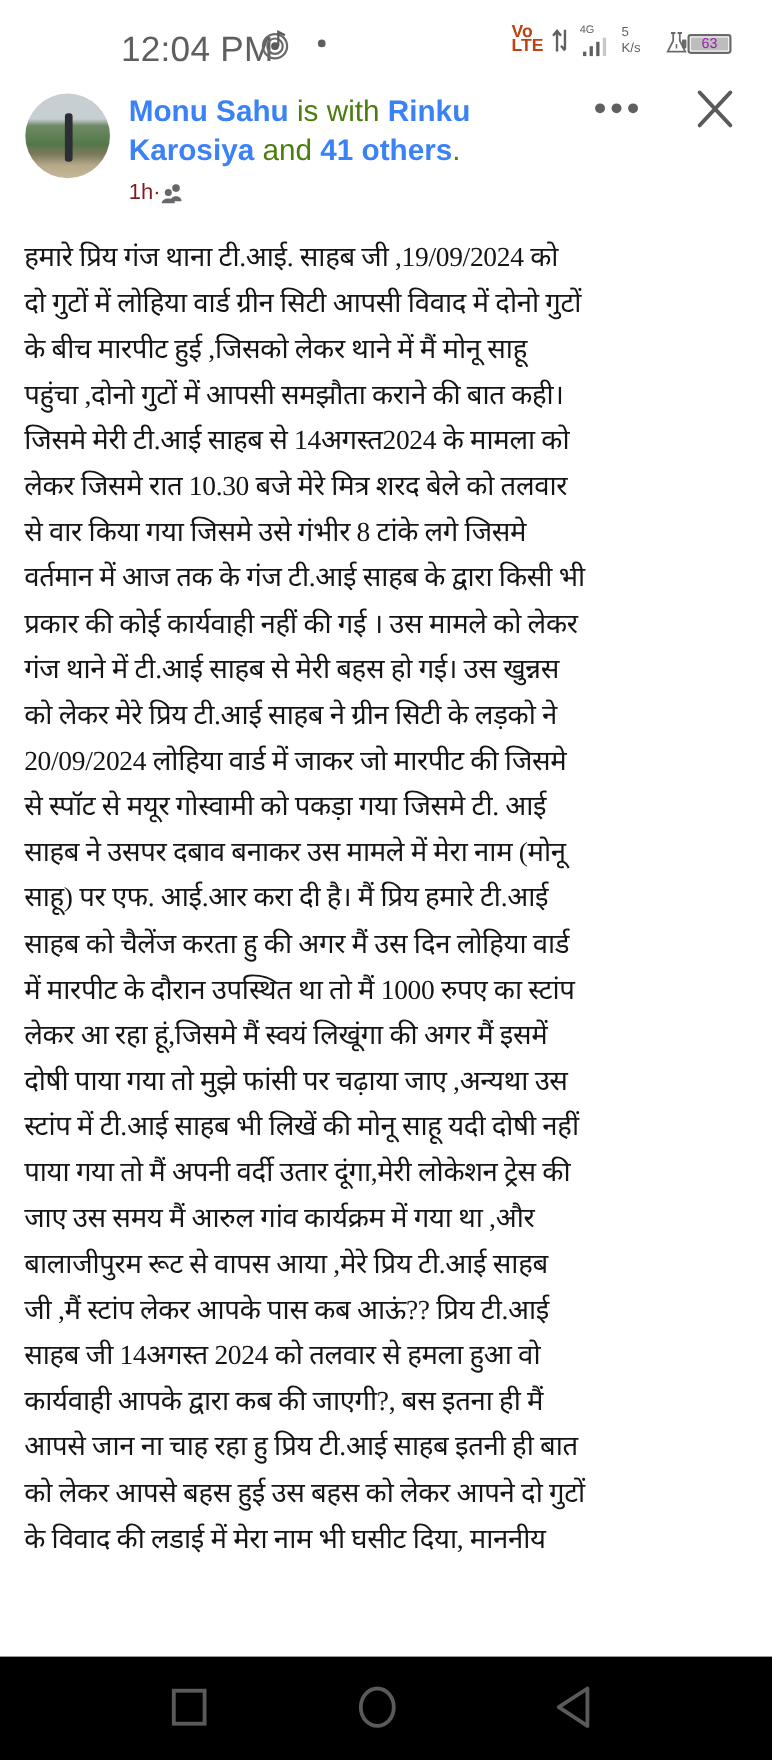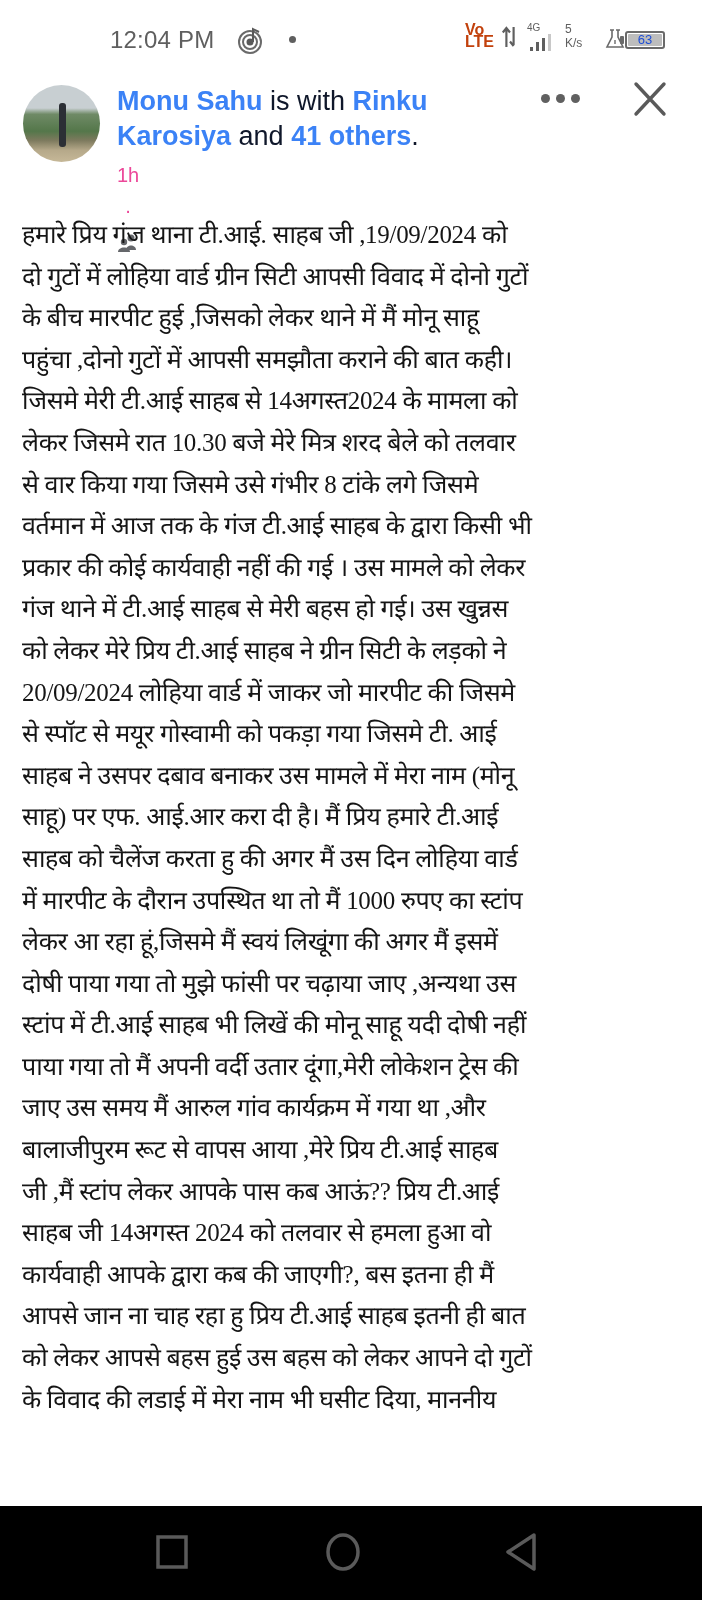--- a/index.html
+++ b/index.html
@@ -7,50 +7,50 @@
     width: 702px; height: 1600px; overflow: hidden;
     background: #ffffff;
     font-family: "Liberation Sans", "DejaVu Sans", sans-serif;
   }
   .status-bar {
     position: absolute; left: 0; top: 0; width: 702px; height: 78px;
     background: #ffffff; color: #5a5a5a;
   }
   .status-time {
     position: absolute; left: 110px; top: 26px;
-    font-size: 24px; color: #5f5f5f; letter-spacing: 0.2px;
+    font-size: 32px; color: #5f5f5f; letter-spacing: 0.2px;
   }
   .status-music { position: absolute; left: 237px; top: 25px; width: 30px; height: 30px; }
   .status-dot { position: absolute; left: 289px; top: 36px; width: 7px; height: 7px; border-radius: 50%; background: #5f5f5f; }
   .status-right { position: absolute; left: 465px; top: 22px; height: 36px; }
   .volte { position: absolute; left: 0; top: 2px; font-size: 16px; line-height: 12px; font-weight: bold; color: #c2410c; text-align: left; width: 26px; }
   .data-arrows { position: absolute; left: 36px; top: 4px; font-size: 22px; color: #5f5f5f; font-weight: bold; letter-spacing: -6px; }
   .net-label { position: absolute; left: 62px; top: 0px; font-size: 10px; font-weight: normal; color: #5f5f5f; }
   .signal { position: absolute; left: 63px; top: 12px; width: 28px; height: 18px; }
   .speed { position: absolute; left: 100px; top: 0px; font-size: 12px; line-height: 14px; color: #5f5f5f; }
   .flask { position: absolute; left: 140px; top: 6px; width: 20px; height: 22px; }
   .battery { position: absolute; left: 160px; top: 9px; width: 40px; height: 18px; border: 2px solid #6a6a6a; border-radius: 3px; background: #fff; }
   .battery-fill { position: absolute; left: 1px; top: 1px; right: 1px; bottom: 1px; background: #bdbdbd; border-radius: 1px; }
-  .battery-text { position: absolute; left: 0; right: 0; top: -1px; font-size: 13px; color: #1d4ed8; text-align: center; }
+  .battery-text { position: absolute; left: 0; right: 0; top: -1px; font-size: 13px; color: #a21caf; text-align: center; }
   .battery-nub { position: absolute; left: 155px; top: 14px; width: 4px; height: 8px; background: #6a6a6a; border-radius: 1px; }
 
   .post-header { position: absolute; left: 0; top: 78px; width: 702px; height: 130px; }
   .avatar {
     position: absolute; left: 23px; top: 7px; width: 77px; height: 77px; border-radius: 50%;
     overflow: hidden;
     background: linear-gradient(#c8cfd2 0%, #c8cfd2 30%, #6f8a66 38%, #54774a 60%, #7d7a5e 72%, #b6a98a 85%, #c6b898 100%);
   }
   .avatar-person { position: absolute; left: 36px; top: 18px; width: 7px; height: 44px; background: #2b2f35; border-radius: 3px; }
   .author-line {
     position: absolute; left: 117px; top: 6px; width: 380px;
     font-size: 27px; line-height: 35px; color: #1c1c1c;
   }
   .author-line b { font-weight: bold; color: #3b82f6; }
-  .author-line .muted { color: #0f172a; font-weight: normal; margin-top: 40px; }
-  .post-meta { position: absolute; left: 117px; top: 86px; font-size: 20px; color: #ec4899; display: flex; align-items: center; gap: 12px; flex-direction: column; }
+  .author-line .muted { color: #4d7c0f; font-weight: normal; margin-top: 40px; }
+  .post-meta { position: absolute; left: 117px; top: 86px; font-size: 20px; color: #7f1d1d; display: flex; align-items: center; gap: 0; }
   .audience-icon { width: 22px; height: 18px; }
   .more-btn { position: absolute; left: 540px; top: 12px; width: 40px; height: 16px; display: flex; gap: 6px; align-items: center; justify-content: center; cursor: pointer; }
   .more-btn span { width: 9px; height: 9px; border-radius: 50%; background: #606060; }
   .close-btn { position: absolute; left: 630px; top: 2px; width: 40px; height: 40px; cursor: pointer; }
 
   .post-body {
     position: absolute; left: 22px; top: 214px; width: 665px;
     font-family: Liberation Serif, serif;
     font-size: 25px; line-height: 41.6px; color: #151515;
     white-space: pre-wrap;

